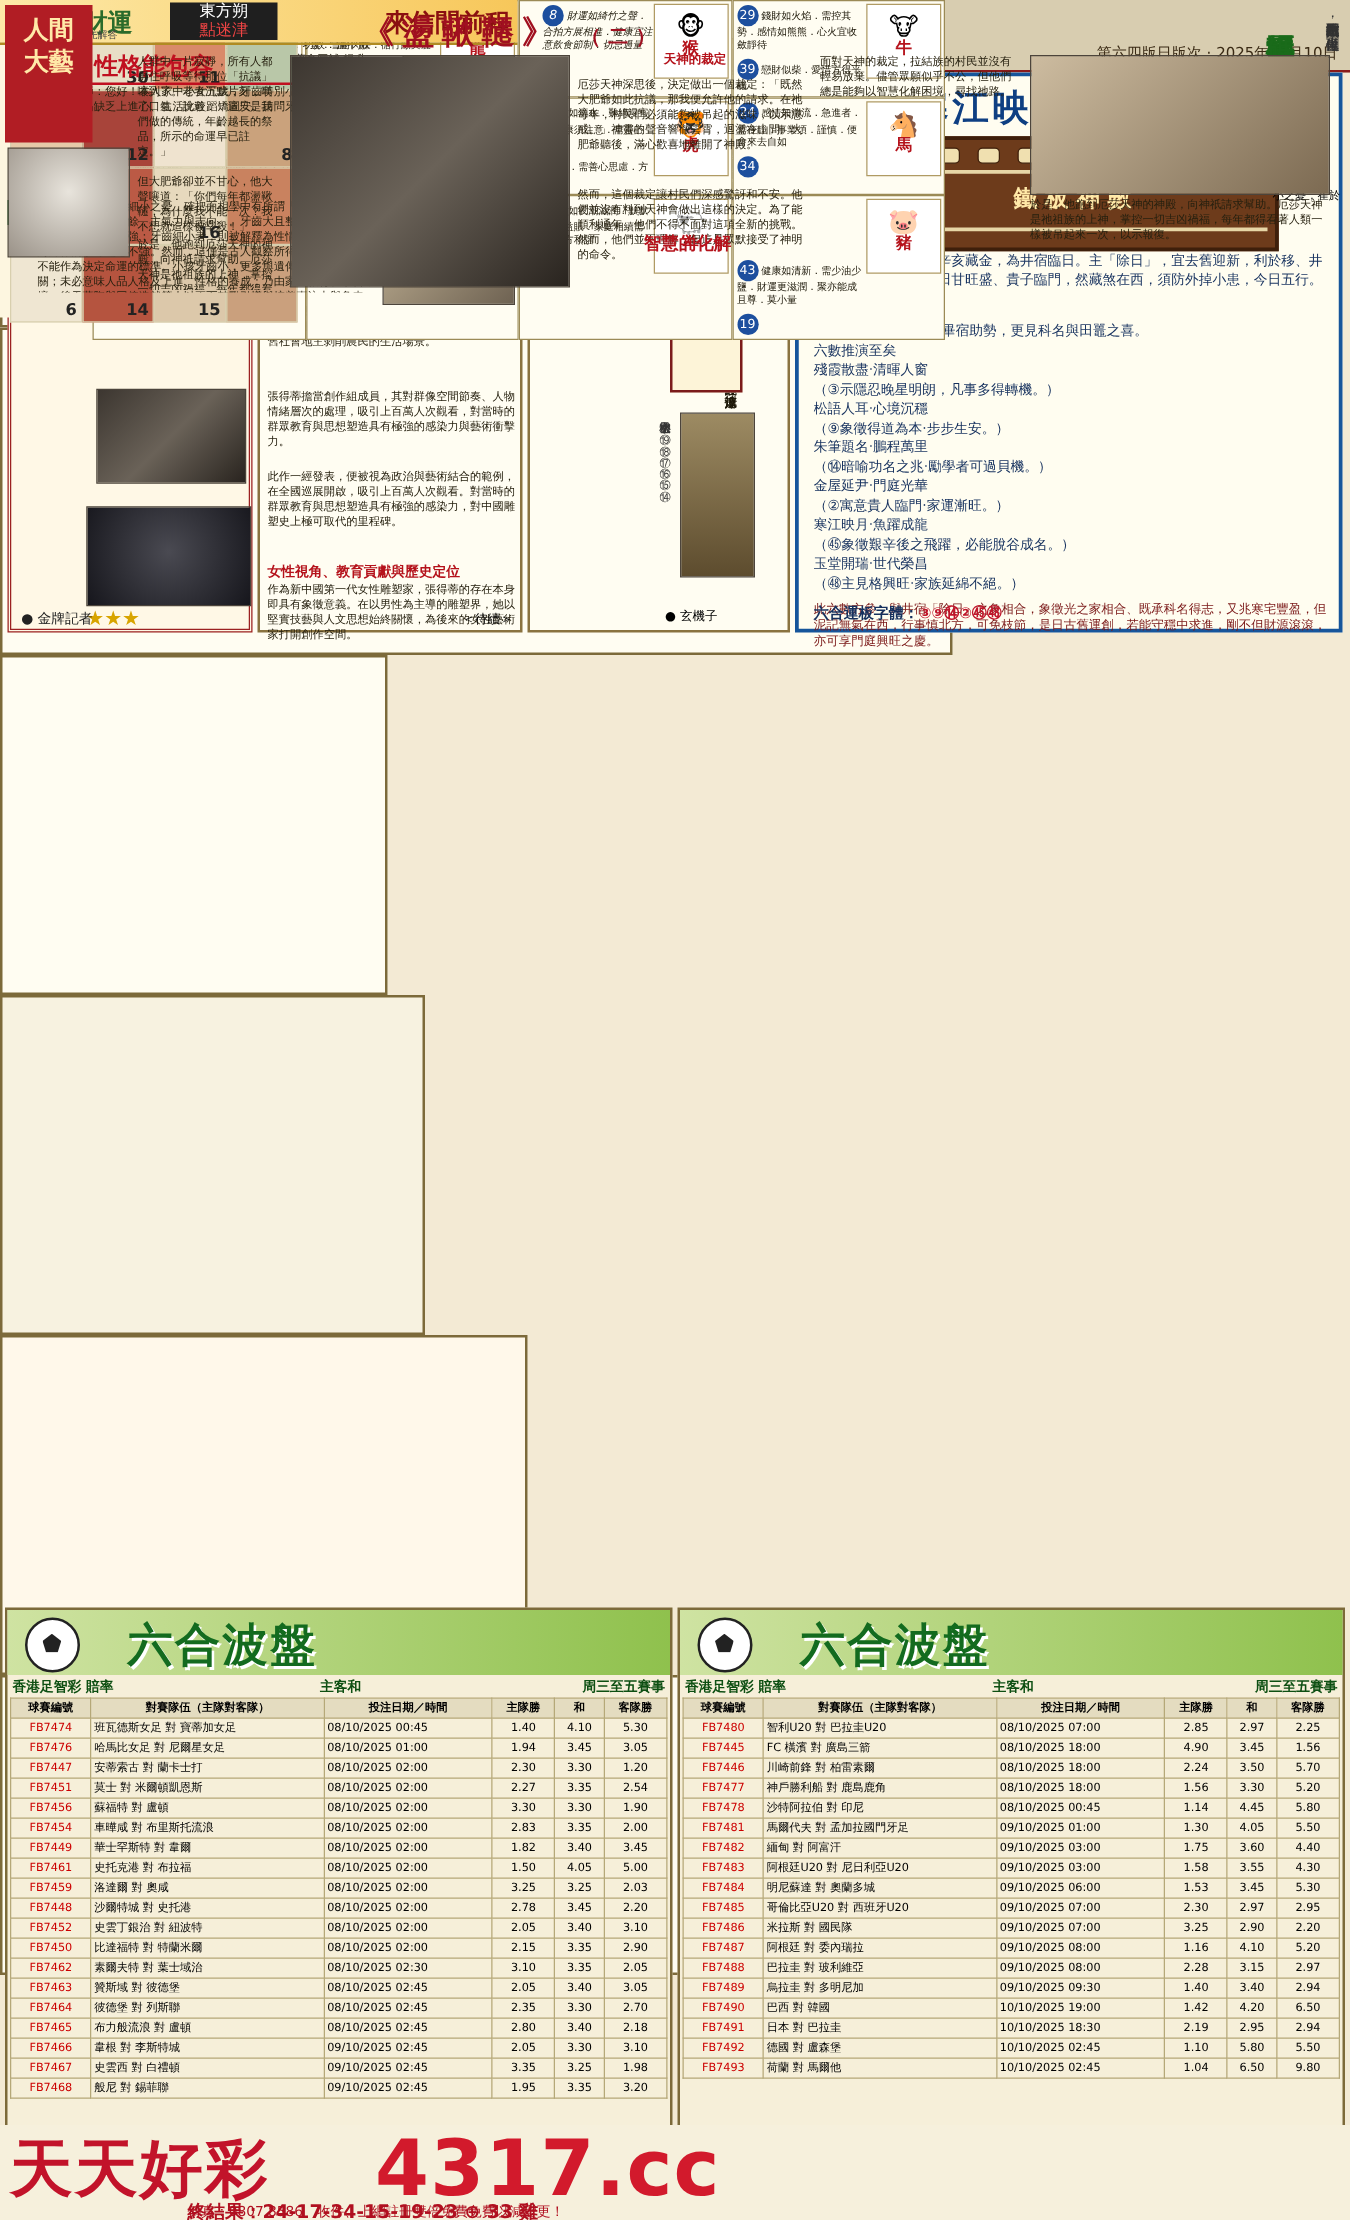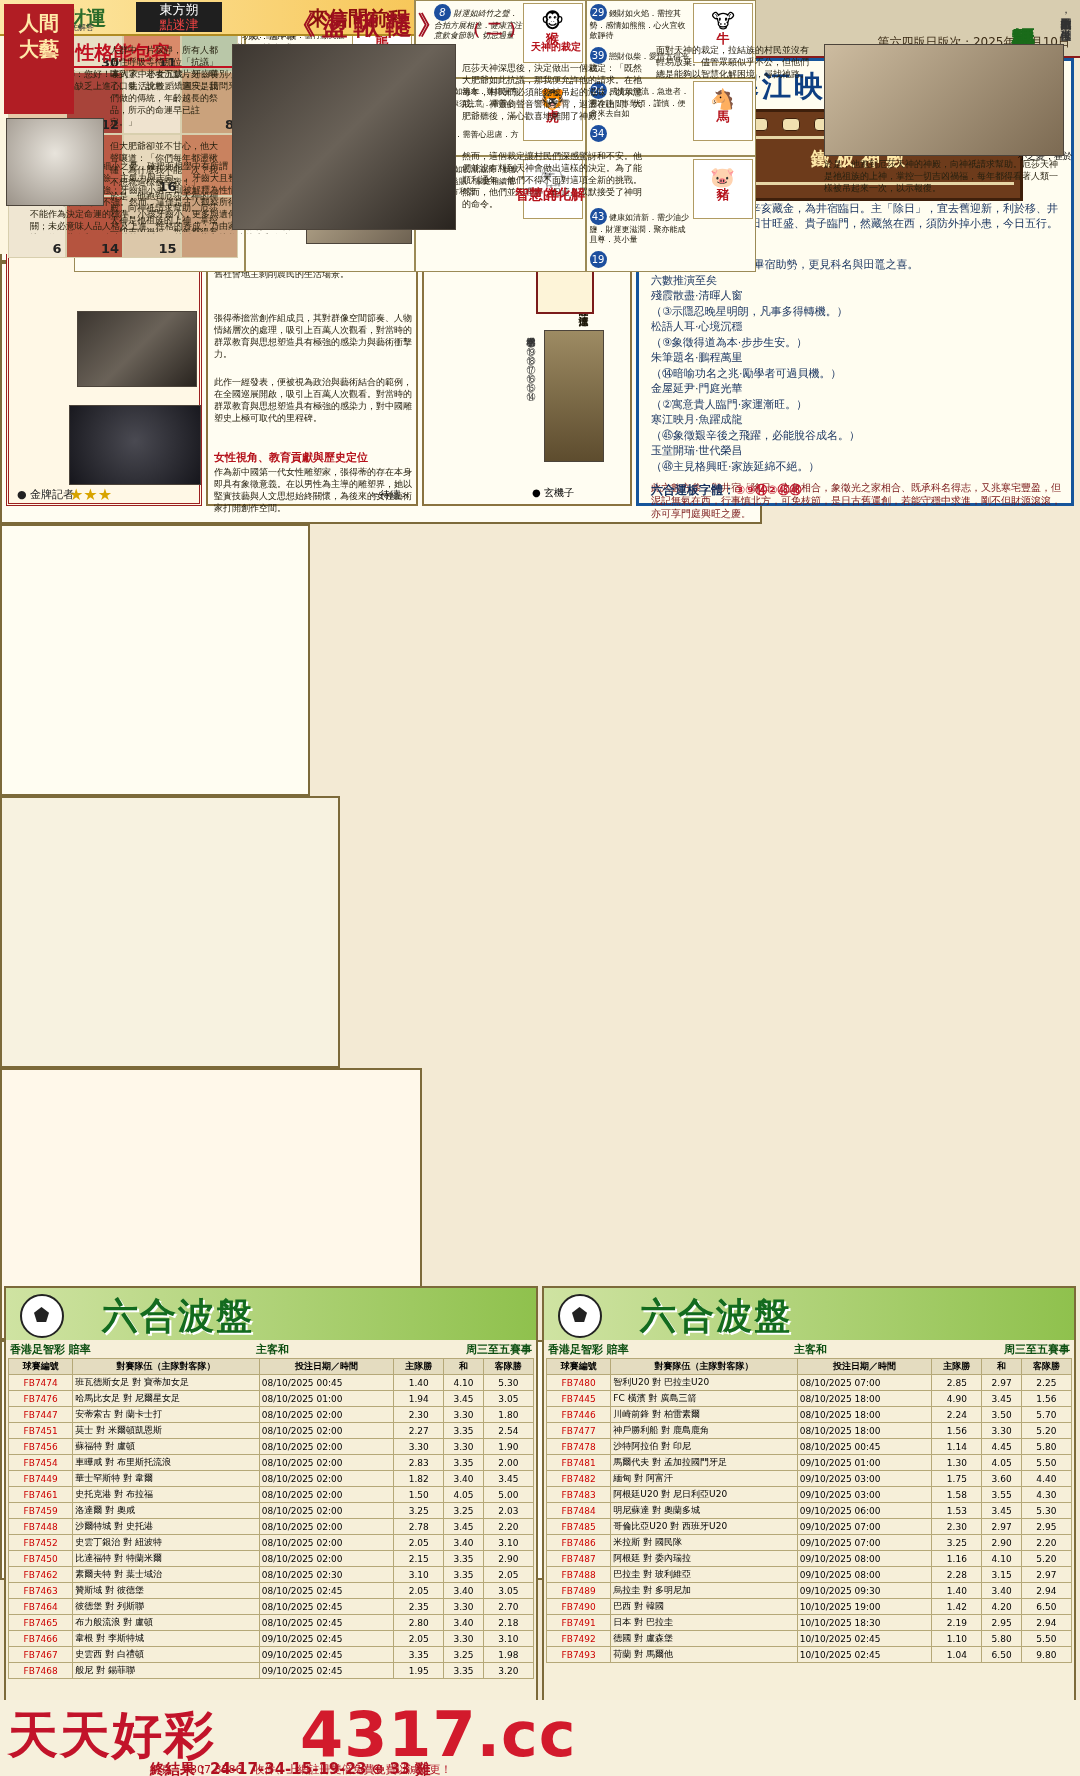--- a/index.html
+++ b/index.html
@@ -396,21 +396,21 @@
               <td class="ct">1.94</td>
               <td class="ct">3.45</td>
               <td class="ct">3.05</td>
             </tr>
             <tr>
               <td class="ct rd">FB7447</td>
               <td class="">安蒂索古 對 蘭卡士打</td>
               <td class="">08/10/2025  02:00</td>
               <td class="ct">2.30</td>
               <td class="ct">3.30</td>
-              <td class="ct">1.80</td>
+              <td class="ct">1.20</td>
             </tr>
             <tr>
               <td class="ct rd">FB7451</td>
               <td class="">莫士 對 米爾頓凱恩斯</td>
               <td class="">08/10/2025  02:00</td>
               <td class="ct">2.27</td>
               <td class="ct">3.35</td>
               <td class="ct">2.54</td>
             </tr>
             <tr>

